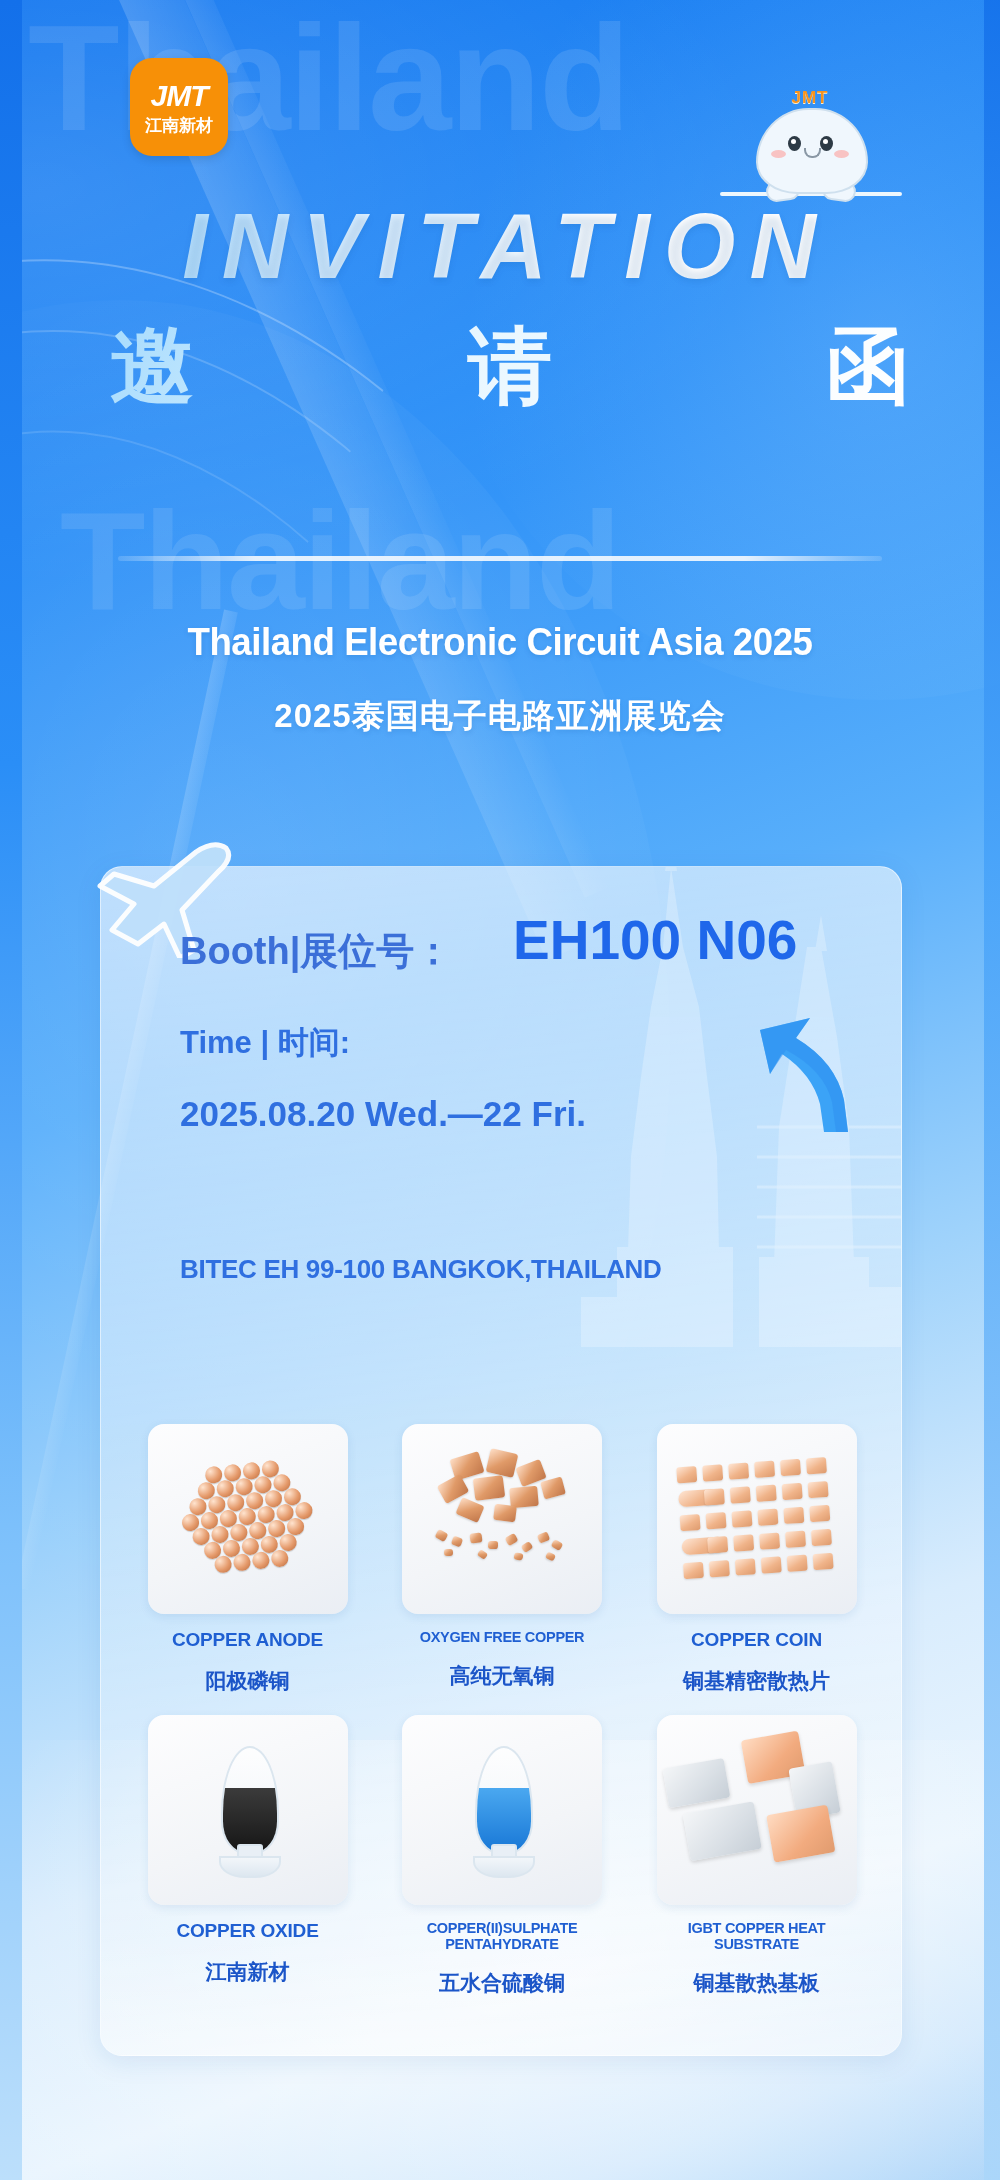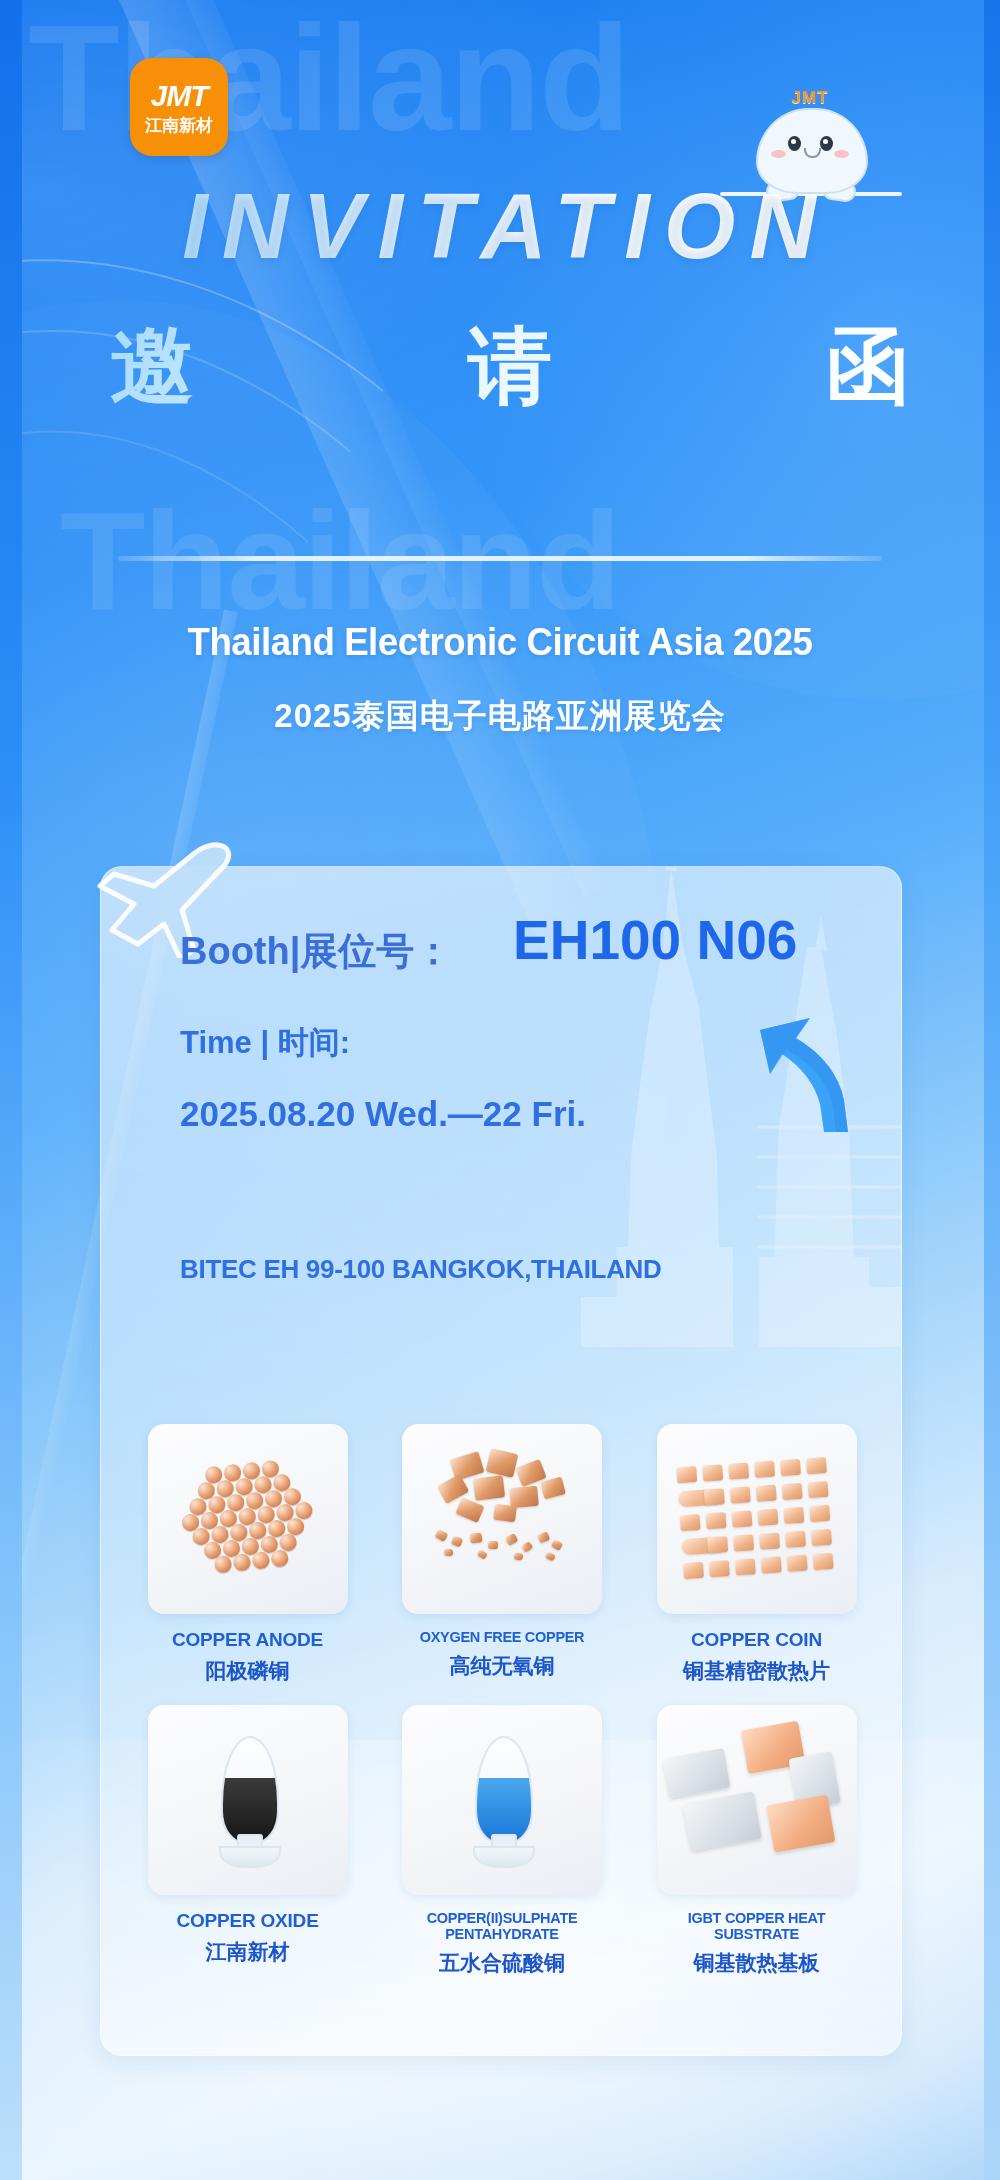--- a/index.html
+++ b/index.html
@@ -62,21 +62,21 @@
   #mascot .cheek{position:absolute;width:15px;height:8px;border-radius:50%;background:#f8c3c3;top:58px;}
   #mascot .cheek.l{left:31px;} #mascot .cheek.r{left:94px;}
   #mascot .mouth{position:absolute;left:64px;top:56px;width:13px;height:8px;
     border:2px solid #8a98a5;border-top:none;border-radius:0 0 8px 8px;}
   #mascot .arm{position:absolute;top:88px;width:30px;height:17px;background:#f0f7fd;border:2px solid #cfe0ee;border-radius:14px;}
   #mascot .arm.l{left:26px;transform:rotate(-8deg);} #mascot .arm.r{left:82px;transform:rotate(8deg);}
   #mascot .ledge{position:absolute;left:-20px;top:100px;width:182px;height:4px;background:#eef7fd;border-radius:2px;}
 
   
   #invitation{
-    position:absolute;left:0;right:0;top:174px;text-align:center;
+    position:absolute;left:0;right:0;top:194px;text-align:center;
     font-size:92px;font-weight:bold;font-style:italic;letter-spacing:14px;
     color:#eaf6ff;
     background:linear-gradient(100deg,#8fd0fb 0%,#cfeaff 28%,#ffffff 60%,#ffffff 100%);
     -webkit-background-clip:text;background-clip:text;-webkit-text-fill-color:transparent;
     text-shadow:0 3px 6px rgba(10,70,150,.12);
     margin-left:12px;
   }
   #invitation-cn{
     position:absolute;left:110px;right:90px;top:310px;
     display:flex;justify-content:space-between;
@@ -126,21 +126,21 @@
   .prow{display:flex;justify-content:space-between;margin-bottom:20px;}
   .pcard{width:215px;display:flex;flex-direction:column;align-items:center;}
   .pimg{
     width:200px;height:190px;border-radius:16px;
     background:linear-gradient(160deg,#fdfdfe,#f3f5f8 60%,#eaeef4);
     box-shadow:0 3px 10px rgba(30,90,160,.10);
     position:relative;overflow:hidden;display:flex;align-items:center;justify-content:center;
   }
   .pname-en{margin-top:16px;color:#1f5fd2;font-weight:bold;font-size:19px;text-align:center;line-height:1.1;letter-spacing:-.2px;}
   .pname-en.small{font-size:14.5px;letter-spacing:-.3px;}
-  .pname-cn{margin-top:6px;color:#1b55c8;font-weight:bold;font-size:21px;text-align:center;}
+  .pname-cn{margin-top:16px;color:#1b55c8;font-weight:bold;font-size:21px;text-align:center;}
 
   
   .balls{width:150px;height:120px;position:relative;transform:rotate(-6deg);}
   .ball{position:absolute;width:17px;height:17px;border-radius:50%;
     background:radial-gradient(circle at 32% 28%,#ffe4cf,#e59a6b 55%,#b96a3c);
     box-shadow:0 1px 1px rgba(0,0,0,.18);}
   
   .chunks{width:160px;height:140px;position:relative;}
   .chunk{position:absolute;border-radius:3px;
     background:linear-gradient(140deg,#ffe0c9,#e09a68 50%,#c0764a);

